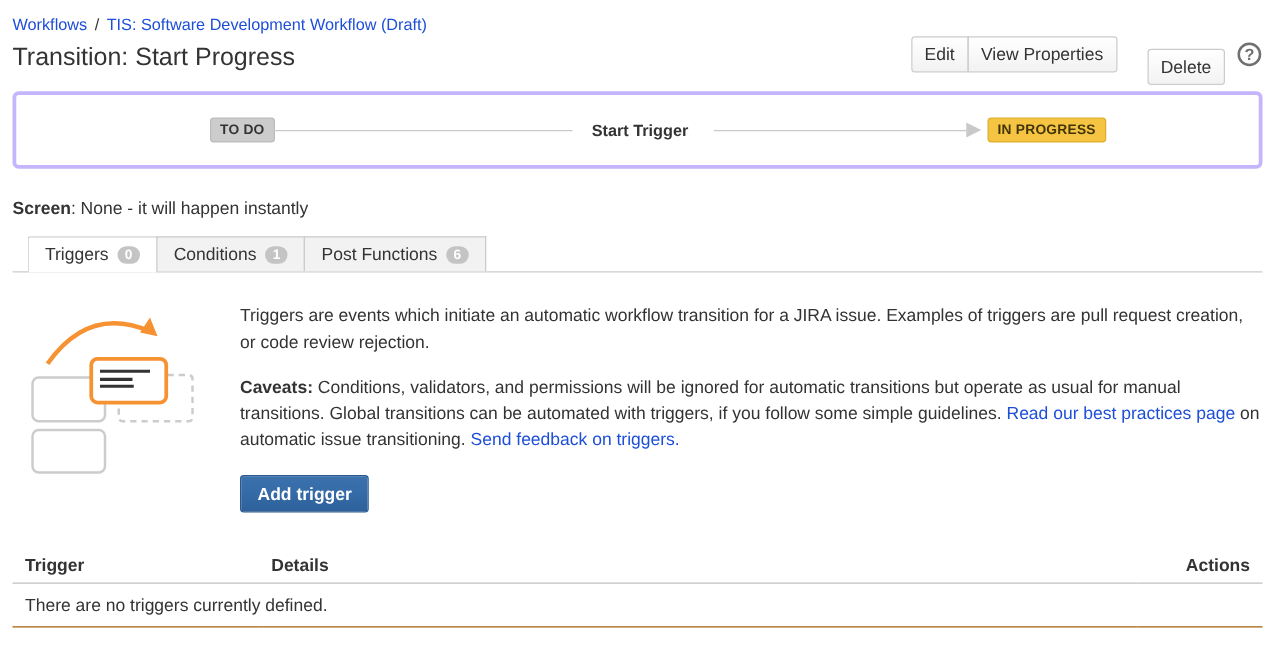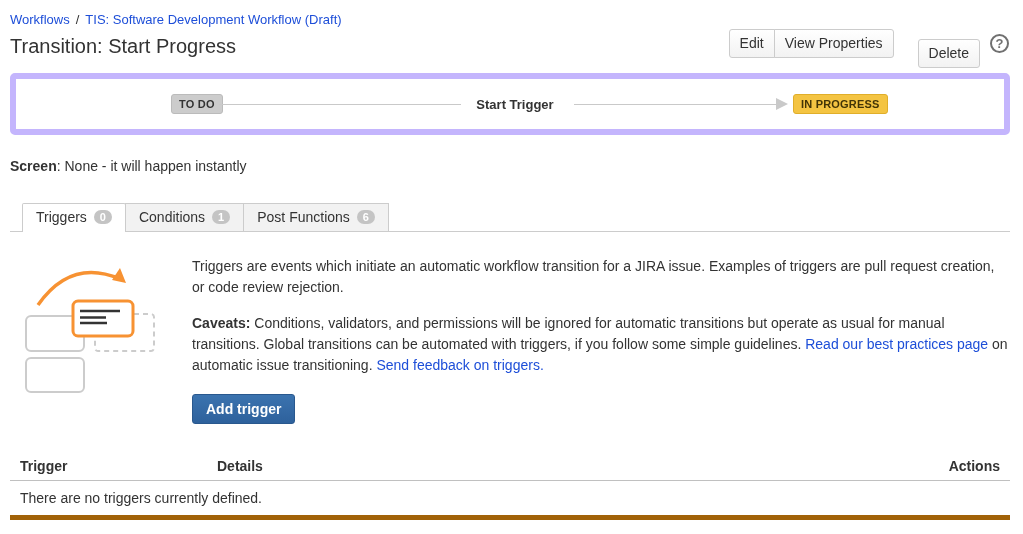--- a/index.html
+++ b/index.html
@@ -42,21 +42,21 @@
     width: 19px; height: 19px; border-radius: 50%;
     border: 2px solid #707070; color: #707070;
     font-size: 13px; font-weight: bold;
     display: flex; align-items: center; justify-content: center;
     cursor: pointer;
   }
 
   
   .diagram {
     margin: 15px 13px 0 10px; height: 62px;
-    border: 6px solid #c4b5fd; border-radius: 5px;
+    border: 3px solid #c4b5fd; border-radius: 5px;
     position: relative; background: #fff;
   }
   .lozenge {
     position: absolute; top: 50%; transform: translateY(-50%);
     font-size: 11px; font-weight: bold; letter-spacing: 0.2px;
     padding: 3px 7px; border-radius: 3px; white-space: nowrap;
   }
   .loz-todo { left: 155px; background: #ccc; color: #333; border: 1px solid #bbb; }
   .loz-inprogress { left: 777px; background: #f4c442; color: #423406; border: 1px solid #e0ae2a; }
   .flow-line { position: absolute; top: 50%; height: 0; border-top: 1px solid #c9c9c9; }
@@ -75,21 +75,21 @@
     border-bottom: 6px solid transparent;
   }
 
   
   .screen-info { margin: 23px 10px 0 10px; font-size: 14px; }
   .screen-info .lbl { font-weight: bold; }
 
   
   .tabs {
     display: flex; align-items: flex-end;
-    margin: 29px 13px 0 10px; padding-left: 12px;
+    margin: 15px 13px 0 10px; padding-left: 12px;
     border-bottom: 1px solid #ccc;
   }
   .tab {
     border: 1px solid #ccc; border-bottom: none;
     background: #f2f2f2;
     font-size: 14px; color: #333;
     padding: 5px 13px 6px 13px;
     cursor: pointer; white-space: nowrap;
     position: relative; margin-left: -1px;
   }
@@ -126,21 +126,21 @@
     border-collapse: collapse; font-size: 14px;
   }
   .triggers-table th {
     text-align: left; font-weight: bold; color: #333;
     padding: 7px 10px 6px 10px;
     border-bottom: 1px solid #c0c0c0;
   }
   .triggers-table th.col-trigger { width: 197px; }
   .triggers-table th.col-actions { width: 100px; text-align: right; }
   .triggers-table td {
-    padding: 9px 10px; border-bottom: 5px solid #a16207; color: #333;
+    padding: 9px 10px; border-bottom: 1px solid #a16207; color: #333;
   }
 </style>
 </head>
 <body>
 
 <div class="page">
 
   <div class="header">
     <div class="breadcrumb">
       <a>Workflows</a><span class="sep">/</span><a>TIS: Software Development Workflow (Draft)</a>

